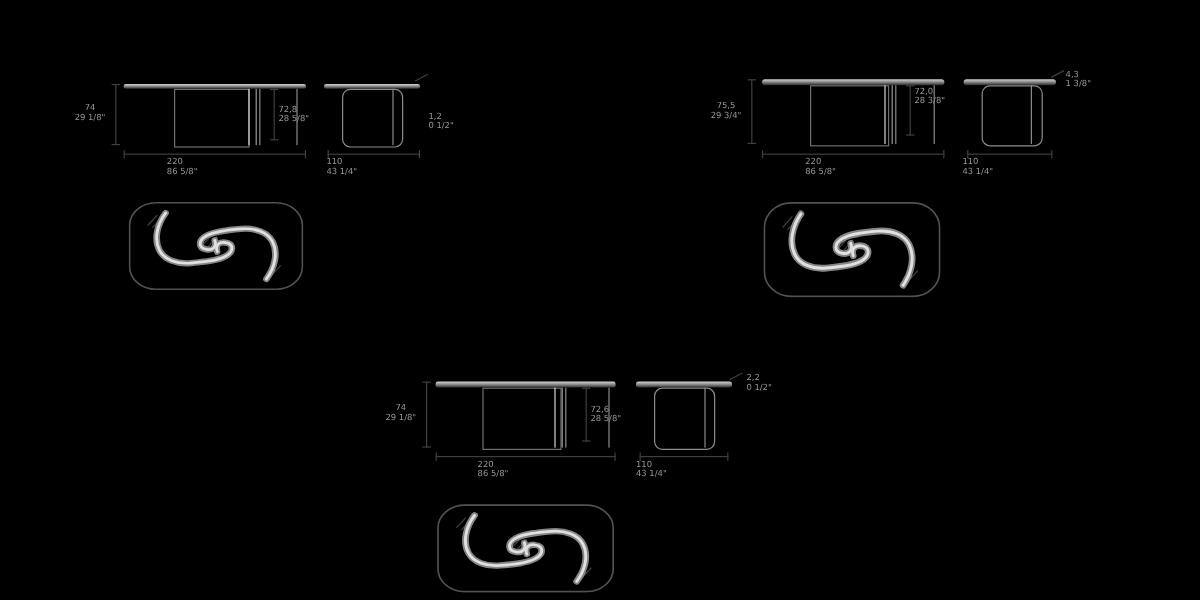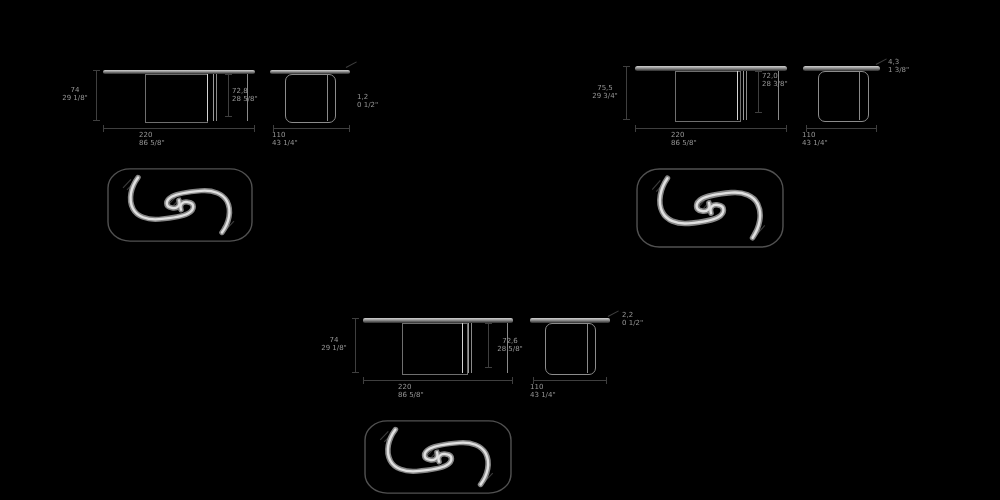--- a/index.html
+++ b/index.html
@@ -153,21 +153,21 @@
     <div class="strip" style="left:462px;top:323px;width:5px;height:50px;"></div>
     <div class="vl" style="left:471px;top:323px;height:50px;"></div>
     <div class="vl" style="left:507px;top:323px;height:50px;"></div>
     <div class="dimv" style="left:355px;top:318px;height:55px;"></div>
     <div class="dimv" style="left:488px;top:323px;height:45px;"></div>
     <div class="dimh" style="left:363px;top:380px;width:150px;"></div>
     <div class="lbl r" style="left:315px;top:336px;width:38px;">
       <span>74</span>
       <span>29 1/8"</span>
     </div>
-    <div class="lbl" style="left:492px;top:337px;width:36px;text-align:center;">
+    <div class="lbl" style="left:492px;top:337px;width:36px;">
       <span>72,6</span>
       <span>28 5/8"</span>
     </div>
     <div class="lbl c" style="left:398px;top:383px;width:80px;">
       <span>220</span>
       <span>86 5/8"</span>
     </div>
 
     <div class="slab" style="left:530px;top:318px;width:80px;height:5px;"></div>
     <div class="sidebase" style="left:545px;top:323px;width:49px;height:50px;"></div>

